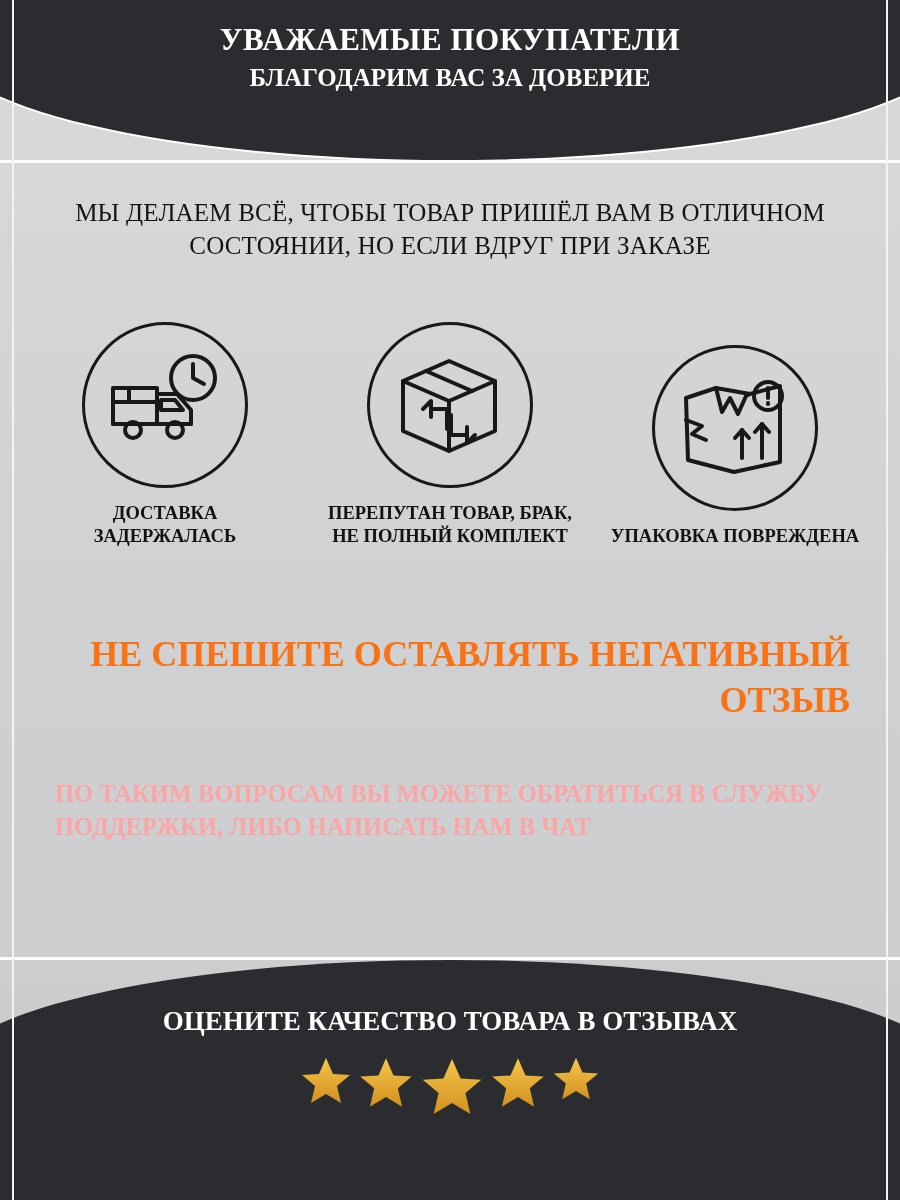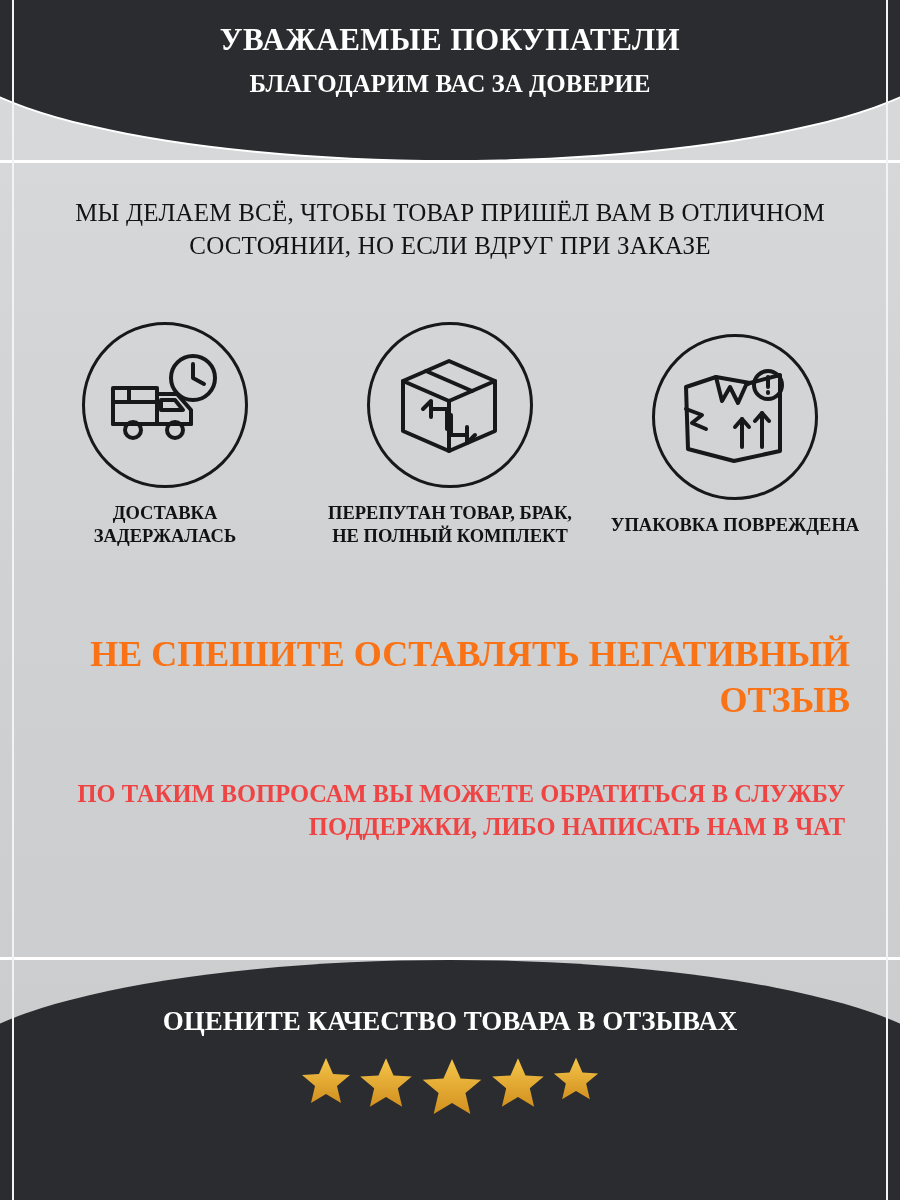--- a/index.html
+++ b/index.html
@@ -66,40 +66,40 @@
     position: absolute; top: 22px; left: 0; right: 0;
     text-align: center;
     z-index: 5;
   }
   .header .h1 {
     font-size: 31px; font-weight: bold; letter-spacing: .5px;
     color: #ffffff;
     text-transform: uppercase;
   }
   .header .h2 {
-    margin-top: 10px;
+    margin-top: 4px;
     font-size: 25px; font-weight: bold; line-height: 1.25;
     color: #ffffff;
     text-transform: uppercase;
   }
 
   
   .intro {
     position: absolute; top: 196px; left: 60px; right: 60px;
     text-align: center;
     font-size: 25px; font-weight: normal; line-height: 1.33;
     color: #121314;
     text-transform: uppercase;
     letter-spacing: .2px;
   }
 
   
   .icons {
     position: absolute; top: 322px; left: 40px; right: 40px;
-    display: flex; justify-content: space-between; align-items: center;
+    display: flex; justify-content: space-between; align-items: flex-end;
   }
   .icon-col { width: 250px; text-align: center; }
   .circle {
     width: 166px; height: 166px; margin: 0 auto;
     border: 3px solid #17181a;
     border-radius: 50%;
     display: flex; align-items: center; justify-content: center;
     background: transparent;
   }
   .circle svg { display: block; }
@@ -113,23 +113,23 @@
   .statement {
     position: absolute; top: 632px; left: 50px; right: 50px;
     text-align: right;
     font-size: 36px; font-weight: bold; line-height: 1.27;
     color: #f97316; text-transform: uppercase;
   }
 
   
   .support {
     position: absolute; top: 778px; left: 55px; right: 55px;
-    text-align: right;
+    text-align: left;
     font-size: 24.5px; font-weight: bold; line-height: 1.33;
-    color: #ef4444; text-transform: uppercase;
+    color: #fca5a5; text-transform: uppercase;
   }
 
   
   .footer {
     position: absolute; bottom: 0; left: 0; right: 0;
     height: 230px;
     text-align: center;
     z-index: 5;
   }
   .footer .f-title {

